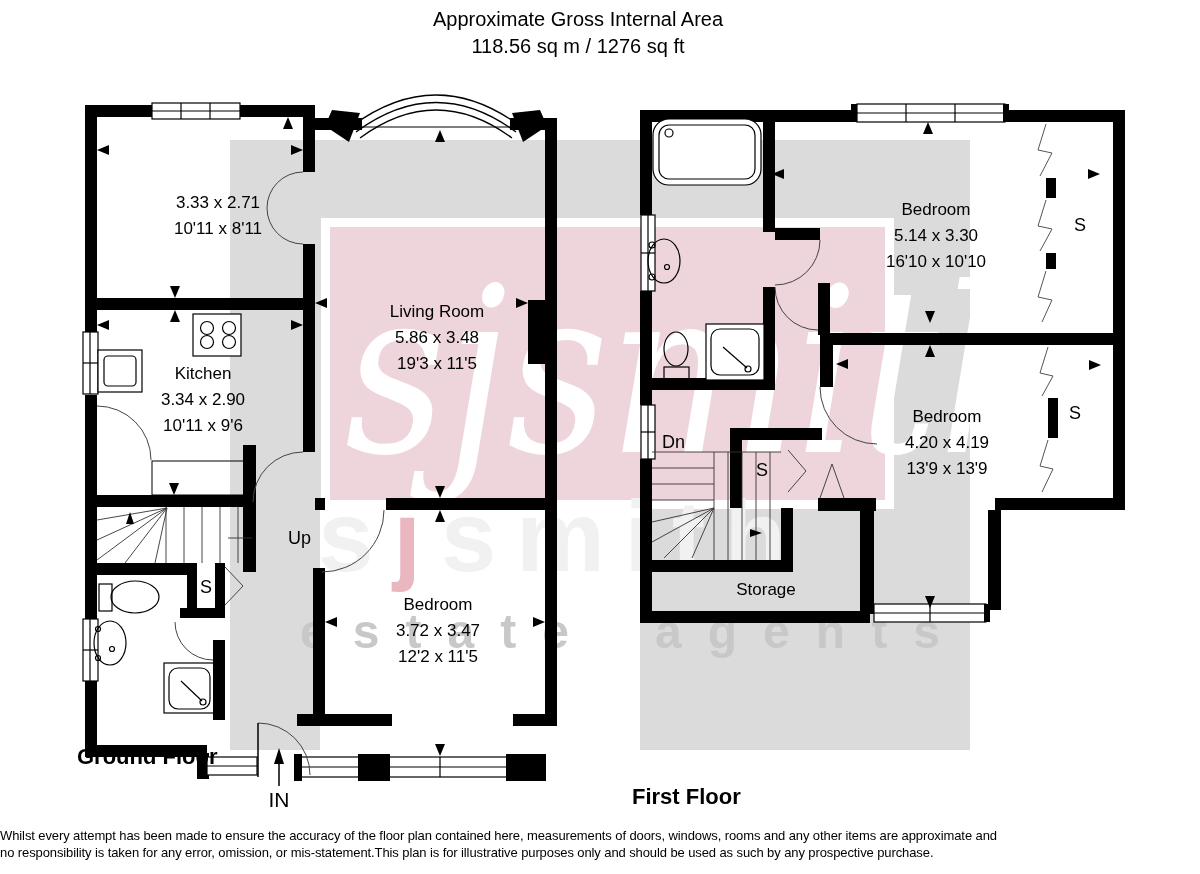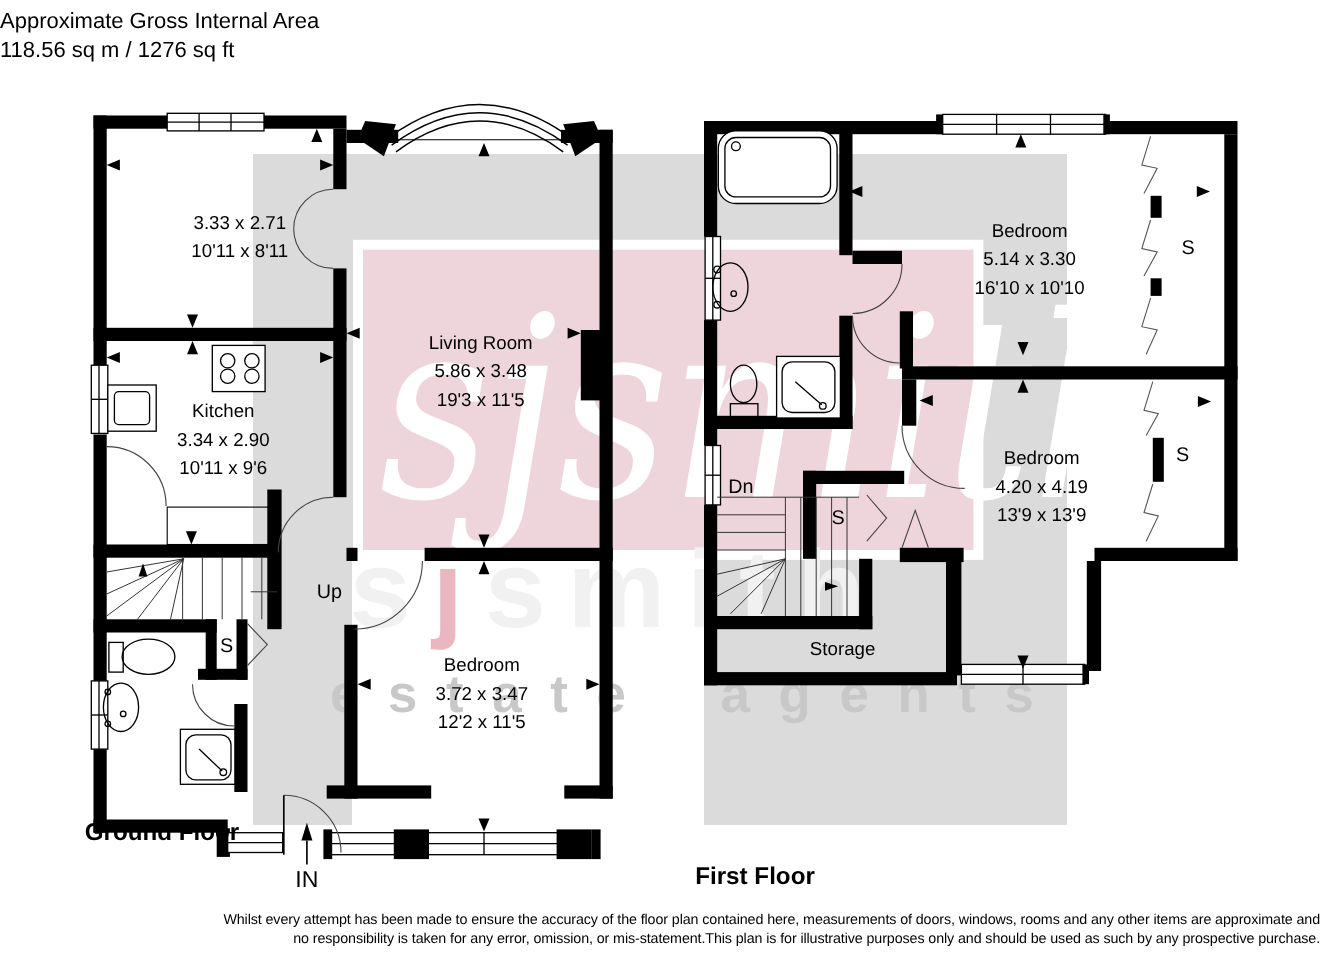--- a/index.html
+++ b/index.html
@@ -21,22 +21,22 @@
   #wm-row2 .gap{width:34px;}
   
   #plan-svg{left:0;top:0;width:1200px;height:874px;z-index:10;pointer-events:none;}
   
   .roomlabel{z-index:11;text-align:center;font-size:17px;line-height:26px;transform:translateX(-50%);white-space:nowrap;}
   .small-label{z-index:11;font-size:18px;line-height:18px;transform:translateX(-50%);white-space:nowrap;}
   #label-up{z-index:11;font-size:18px;padding-left:32px;}
   #label-dn{z-index:11;font-size:18px;}
   #label-in{z-index:12;font-size:21px;transform:translateX(-50%);}
   .floor-title{z-index:12;font-weight:bold;font-size:22px;}
-  #header{left:0;top:6px;width:1156px;font-size:20px;line-height:27px;z-index:12;}
-  #footer{left:0;top:827px;width:1200px;text-align:right;font-size:13px;line-height:17px;z-index:12;letter-spacing:-0.1px;}
+  #header{left:0;top:6px;width:1156px;text-align:center;font-size:20px;line-height:27px;z-index:12;}
+  #footer{left:0;top:827px;width:1200px;text-align:left;font-size:13px;line-height:17px;z-index:12;letter-spacing:-0.1px;}
 </style>
 </head>
 <body>
 
 <div id="page">
 
   <div class="abs" id="wm-gray" style="background: rgb(219, 219, 219);"></div>
   <div class="abs" id="wm-cutout"></div>
   <div class="abs" id="wm-pink" style="background: rgb(238, 213, 219);"></div>
   <svg class="abs" id="wm-script-svg" viewBox="0 0 1200 874">

